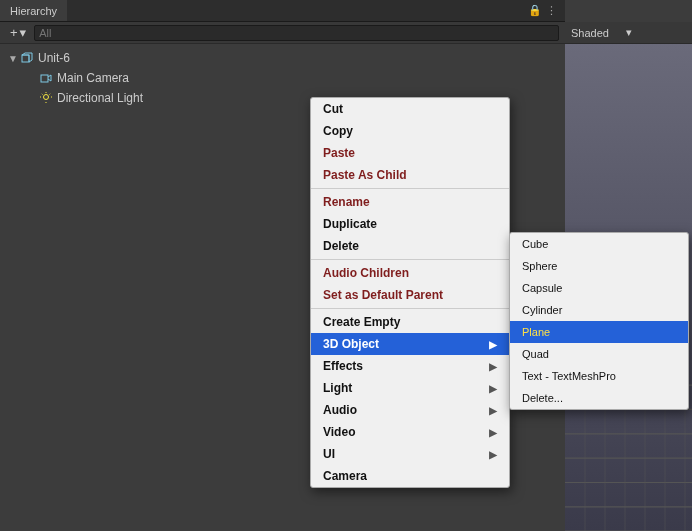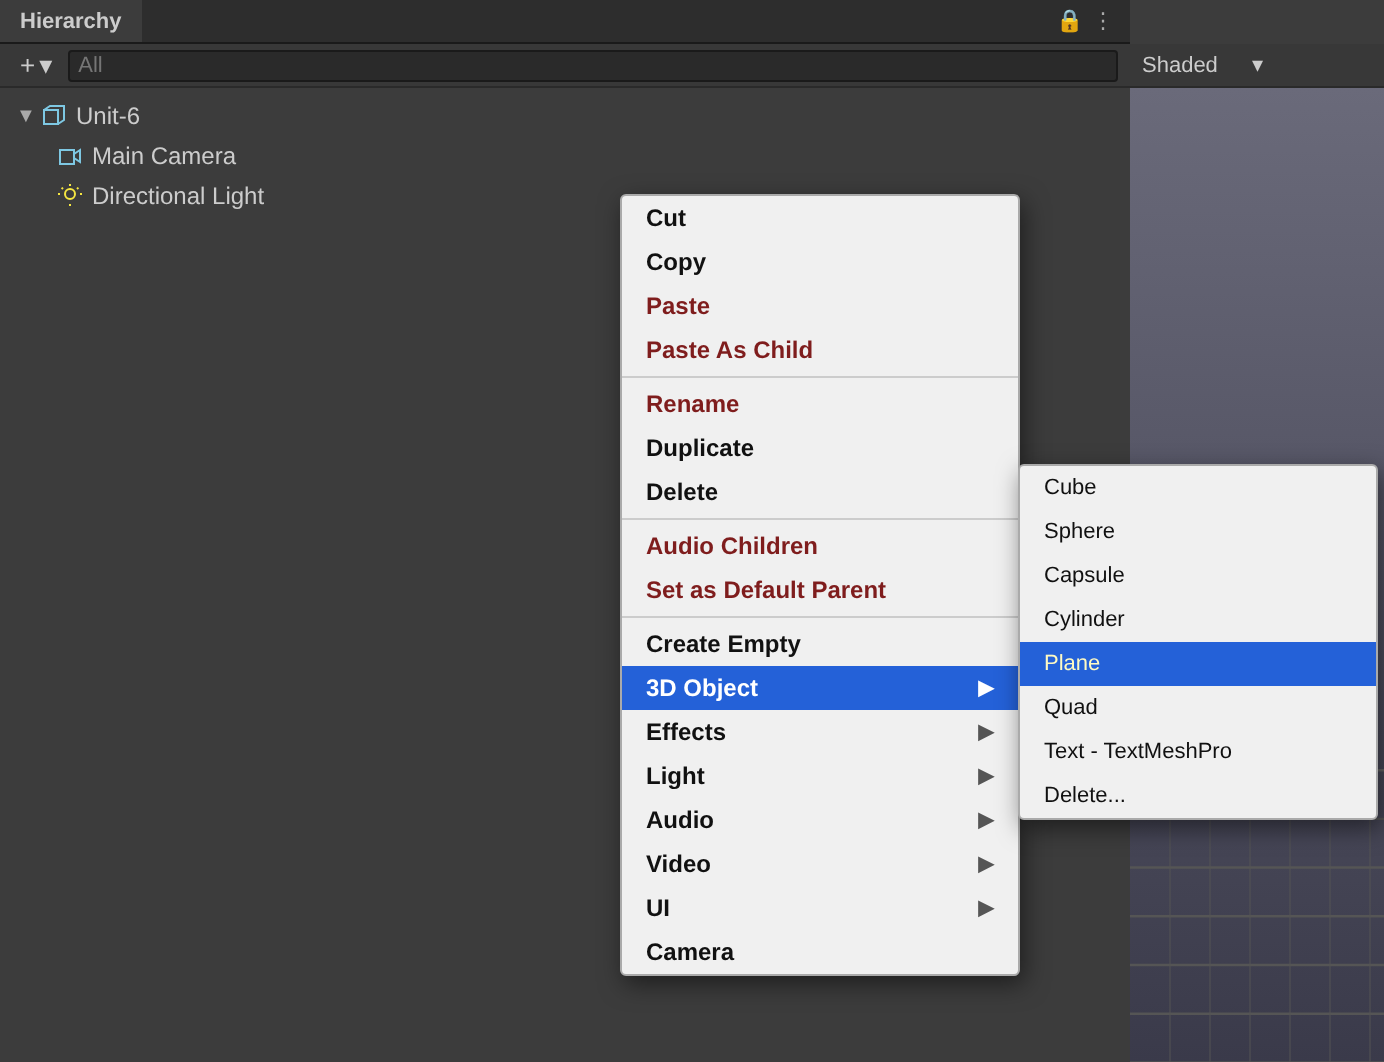--- a/index.html
+++ b/index.html
@@ -22,21 +22,20 @@
       height: 22px;
       border-bottom: 1px solid #1a1a1a;
     }
     .tab {
       padding: 0 10px;
       height: 100%;
       display: flex;
       align-items: center;
       font-size: 11px;
       color: #ccc;
-      font-weight: bold;
     }
     .tab.active {
       background: #3c3c3c;
     }
     .top-bar-right {
       margin-left: auto;
       display: flex;
       align-items: center;
       gap: 4px;
       padding-right: 8px;
@@ -109,21 +108,21 @@
       color: #aaa;
     }
     .h-item .cube-icon {
       width: 14px;
       height: 14px;
       margin-right: 4px;
       display: inline-flex;
       align-items: center;
       justify-content: center;
     }
-    .h-item.indent { padding-left: 28px; }
+    .h-item.indent { padding-left: 39px; }
 
     
     .scene-panel {
       position: absolute;
       top: 22px;
       right: 0;
       width: 127px;
       height: 509px;
       background: #4a4a4a;
       overflow: hidden;
@@ -221,21 +220,21 @@
       border: 1px solid #aaa;
       border-radius: 3px;
       box-shadow: 2px 4px 12px rgba(0,0,0,0.5);
       color: #111;
       font-size: 11px;
       pointer-events: all;
       z-index: 102;
     }
     .sub-menu .menu-item.highlighted {
       background: #2461d8;
-      color: #fef9c3;
+      color: #fde047;
     }
   </style>
 </head>
 <body>
 
 <div class="hierarchy-panel">
 
   <div class="top-bar">
     <div class="tab active">
       <span>Hierarchy</span>

